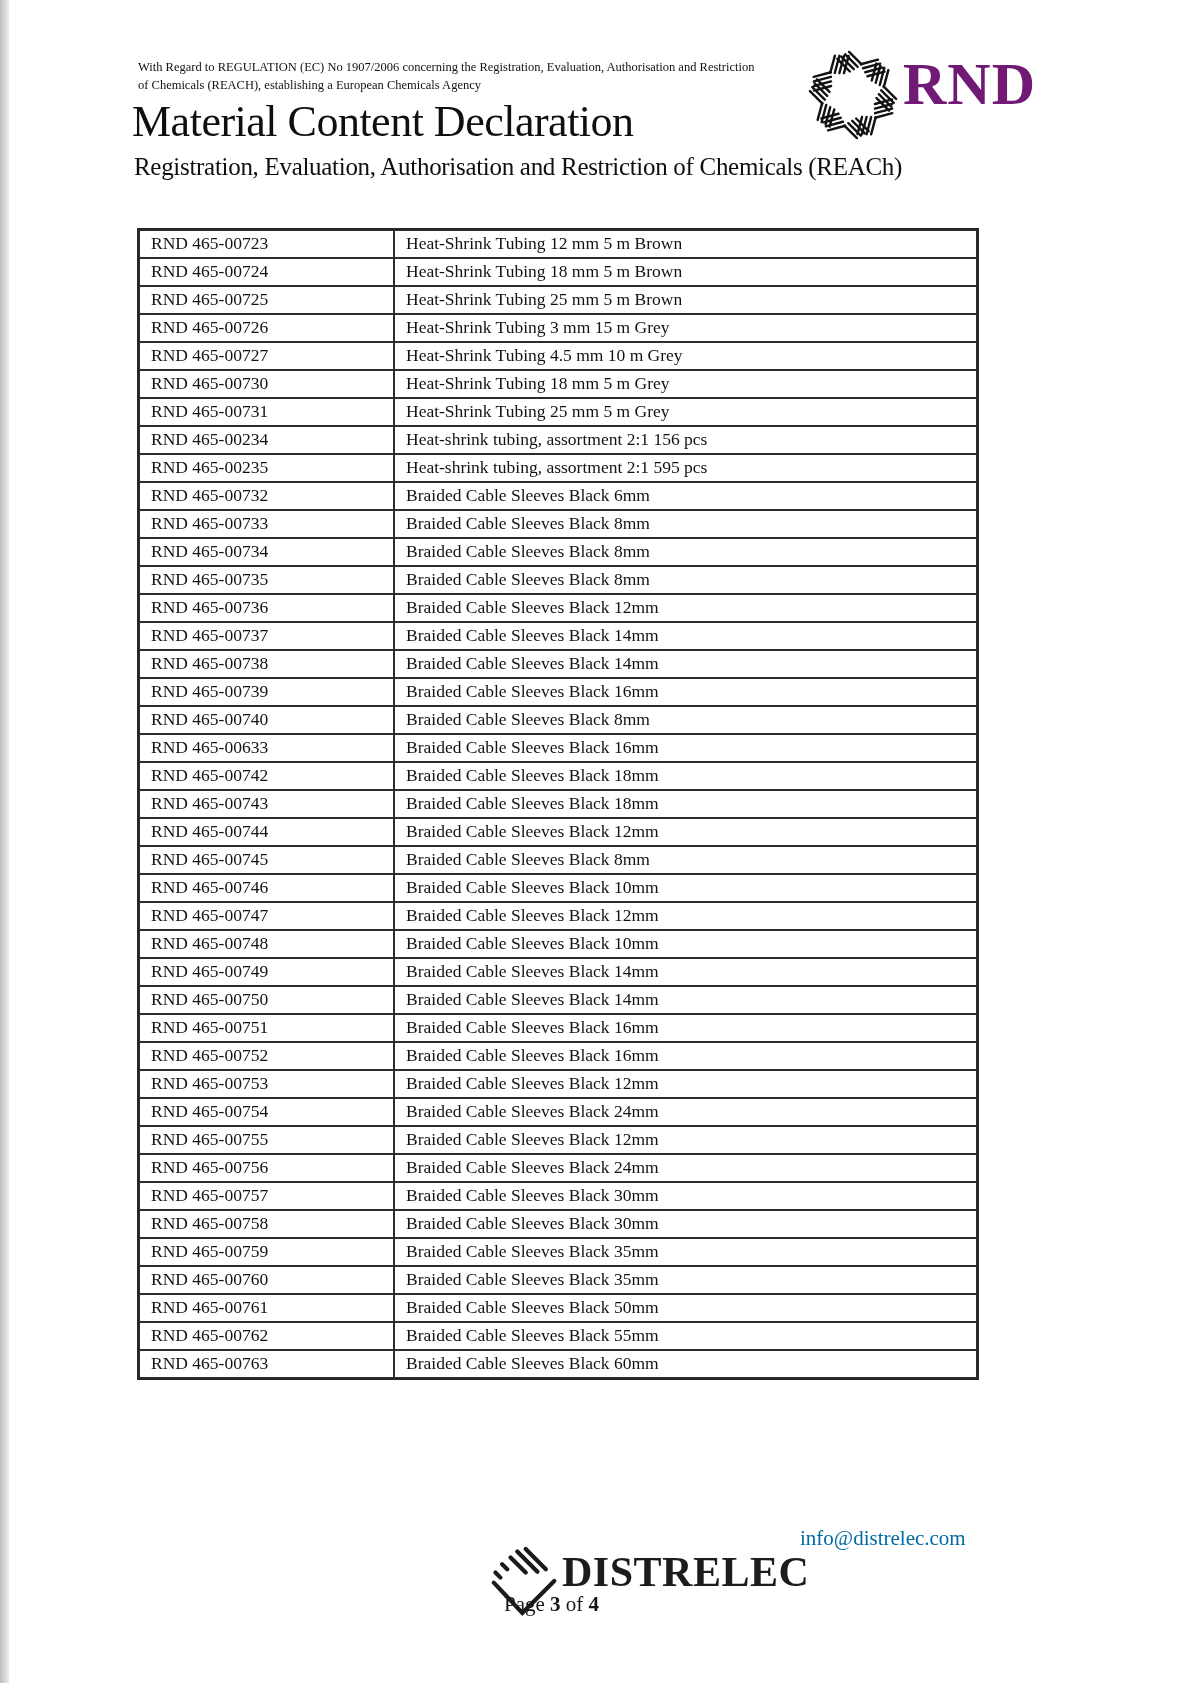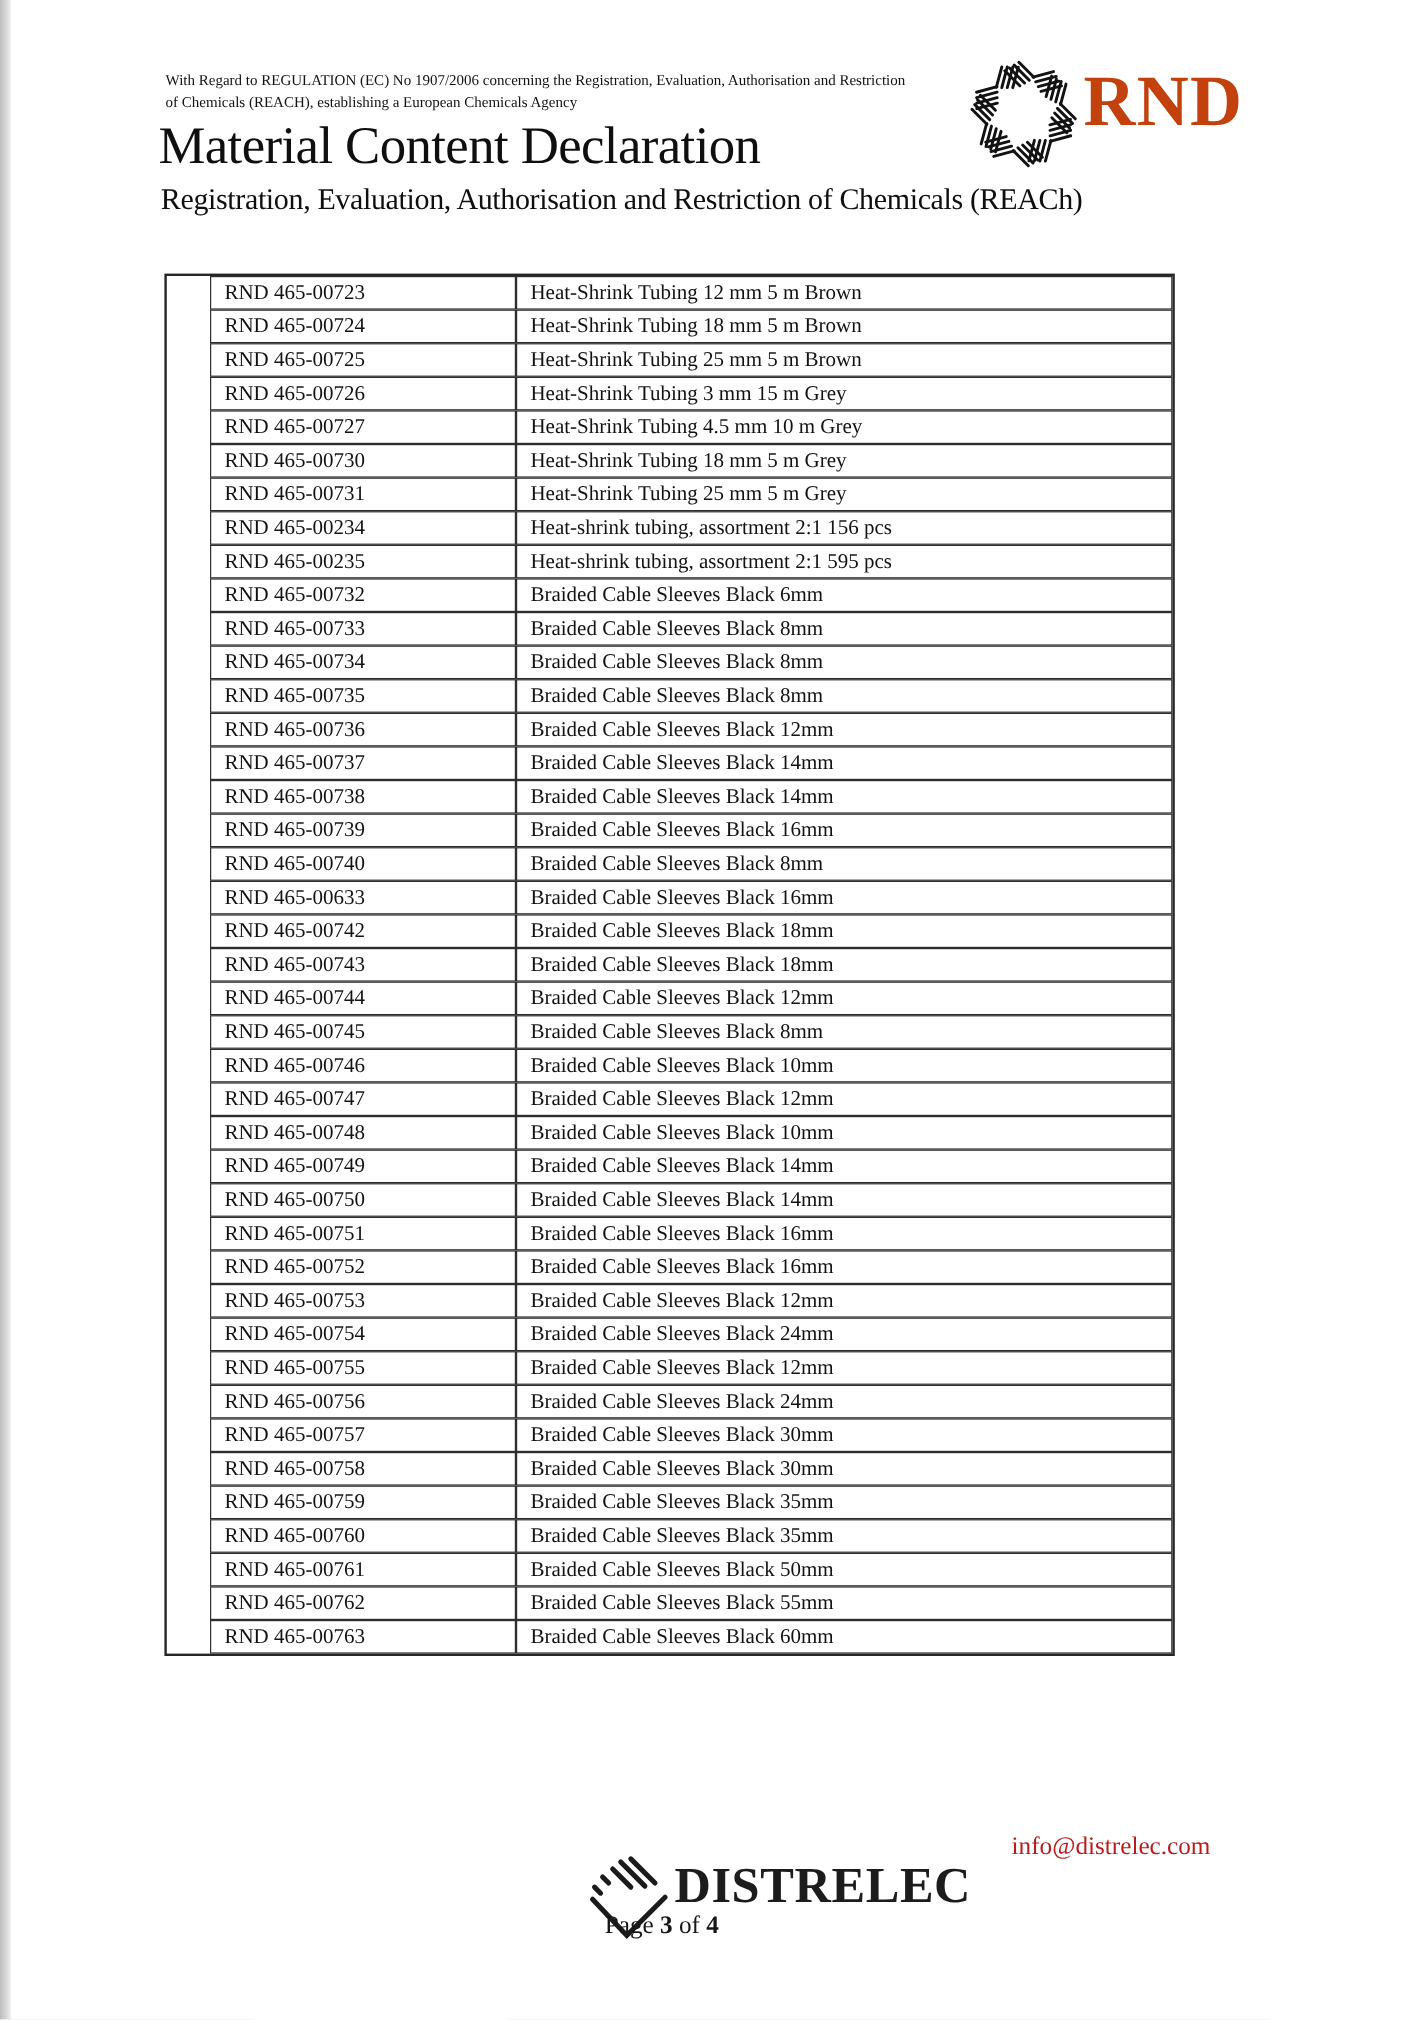--- a/index.html
+++ b/index.html
@@ -24,29 +24,28 @@
   }
   .subtitle {
     position:absolute; left:134px; top:153px;
     font-size:25px; font-weight:400; letter-spacing:-0.3px; color:#0f0f0f;
     white-space:nowrap;
     text-align:right;
   }
   .rnd-logo-icon { position:absolute; left:806px; top:48px; }
   .rnd-logo-text {
     position:absolute; left:903px; top:50px;
-    font-size:60px; font-weight:700; letter-spacing:1px; color:#c2410c;
+    font-size:60px; font-weight:700; letter-spacing:1px; color:#701a75;
   }
   
   .mcd-table {
     position:absolute; left:137px; top:228px; width:842px;
     border-collapse:separate; border-spacing:0;
     border:2px solid #262626;
     table-layout:fixed;
-    padding-left:36px;
   }
   .mcd-table td {
     border:1px solid #2e2e2e;
     height:26px; overflow:hidden;
     font-size:17.5px; line-height:1; color:#121212;
     padding:0 4px 0 11px; vertical-align:middle; white-space:nowrap;
   }
   .mcd-table td.part-col { width:238px; }
   
   .distrelec-icon { position:absolute; left:482px; top:1537px; }
@@ -54,21 +53,21 @@
     position:absolute; left:562px; top:1548px;
     font-size:42px; font-weight:800; letter-spacing:0.5px; color:#1c1c1c;
   }
   .page-label {
     position:absolute; left:504px; top:1592px;
     font-size:21px; color:#171717;
   }
   .page-label .num { font-weight:700; }
   .footer-email {
     position:absolute; left:800px; top:1526px;
-    font-size:21px; color:#b91c1c;margin-left:43px;
+    font-size:21px; color:#0369a1;
   }
 </style>
 </head>
 <body>
 
 <div class="page">
   <div class="scan-edge"></div>
 
   <div class="reg-note">
     <span>With Regard to REGULATION (EC) No 1907/2006 concerning the Registration, Evaluation, Authorisation and Restriction</span><br>

